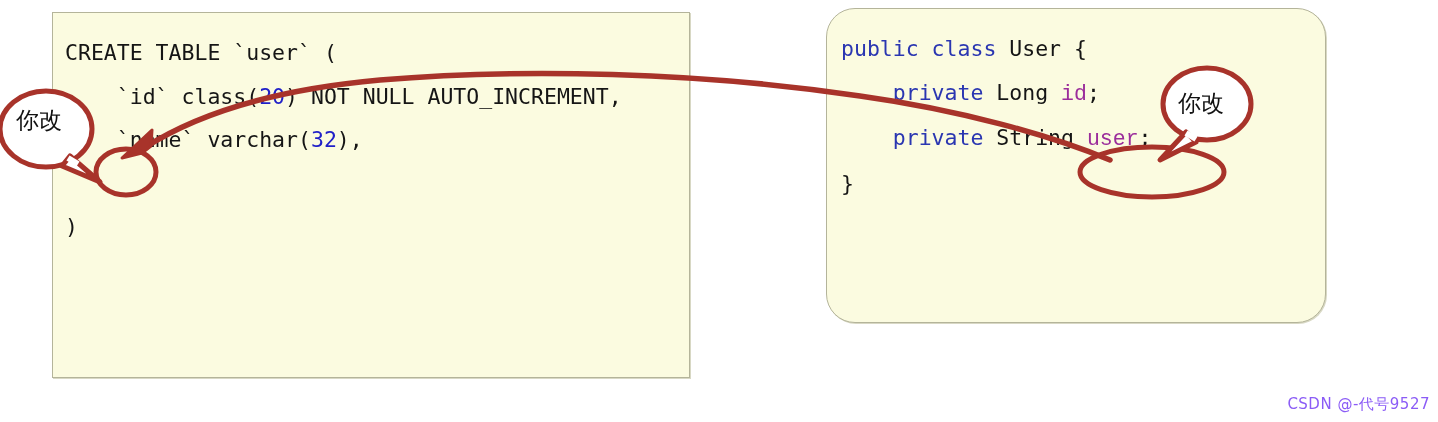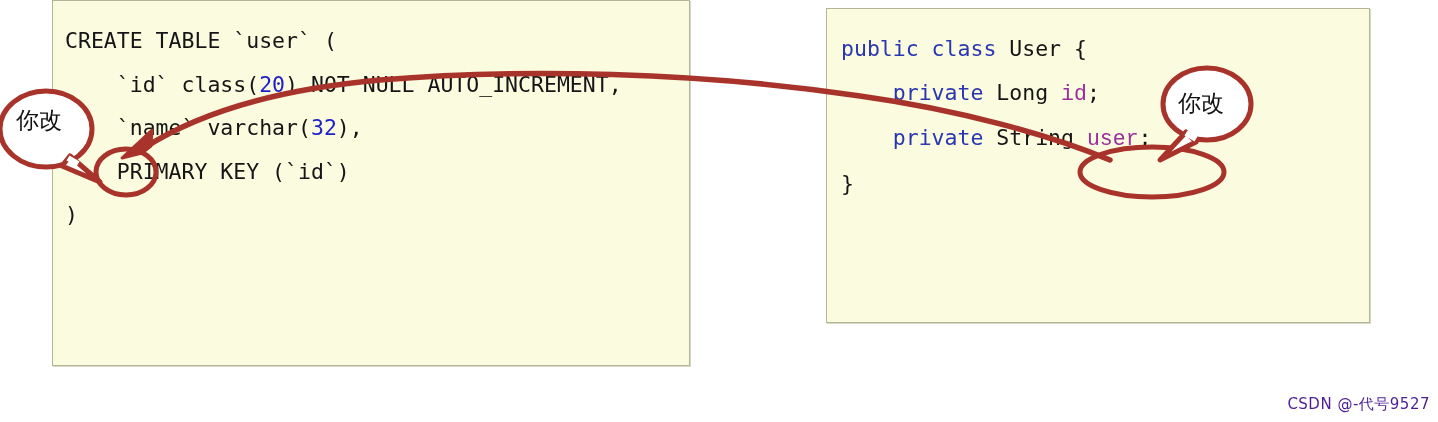--- a/index.html
+++ b/index.html
@@ -18,29 +18,30 @@
   
   .panel {
     position: absolute;
     background: #fbfbe0;
     border: 1px solid #b4b49a;
     box-sizing: border-box;
     box-shadow: 1px 1px 0 #d8d8c4;
   }
   #sql-panel {
     left: 52px;
-    top: 0;
+    top: 12px;
     width: 638px;
     height: 366px;
   }
   #java-panel {
     left: 826px;
     top: 8px;
-    width: 544px;
+    width: 500px;
     height: 315px;
+    border-radius: 29px;
   }
 
   .code {
     position: absolute;
     left: 0;
     top: 0;
     padding: 18px 0 0 0;
     width: 100%;
     box-sizing: border-box;
   }
@@ -81,34 +82,34 @@
   #bubble-left-text  { left: 16px;   top: 105px; }
   #bubble-right-text { left: 1178px; top:  88px; }
 
   
   #watermark {
     position: absolute;
     right: 8px;
     bottom: 8px;
     font-family: "DejaVu Sans", sans-serif;
     font-size: 15px;
-    color: #4c1d95;
+    color: #8b5cf6;
     letter-spacing: 0.5px;
     white-space: nowrap;
   }
 </style>
 </head>
 <body>
 
 <div class="panel" id="sql-panel">
   <div class="code" id="sql-code">
       <div class="line"><span class="tok-plain">CREATE TABLE `user` (</span></div>
       <div class="line"><span>    </span><span class="tok-plain">`id` class(</span><span class="tok-num">20</span><span class="tok-plain">) NOT NULL AUTO_INCREMENT,</span></div>
       <div class="line"><span>    </span><span class="tok-plain">`name` varchar(</span><span class="tok-num">32</span><span class="tok-plain">),</span></div>
-      <div class="line"><span>    </span><span class="tok-plain">PRIMARY KEY (`id`)</span></div>
+      <div class="line"><span>    </span></div>
       <div class="line"><span class="tok-plain">)</span></div>
     </div>
 </div>
 
 <div class="panel" id="java-panel">
   <div class="code" id="java-code">
       <div class="line"><span class="tok-kw">public class </span><span class="tok-plain">User {</span></div>
       <div class="line"><span>    </span><span class="tok-kw">private </span><span class="tok-plain">Long </span><span class="tok-field">id</span><span class="tok-plain">;</span></div>
       <div class="line"><span>    </span><span class="tok-kw">private </span><span class="tok-plain">String </span><span class="tok-field">user</span><span class="tok-plain">;</span></div>
       <div class="line"><span class="tok-plain">}</span></div>

